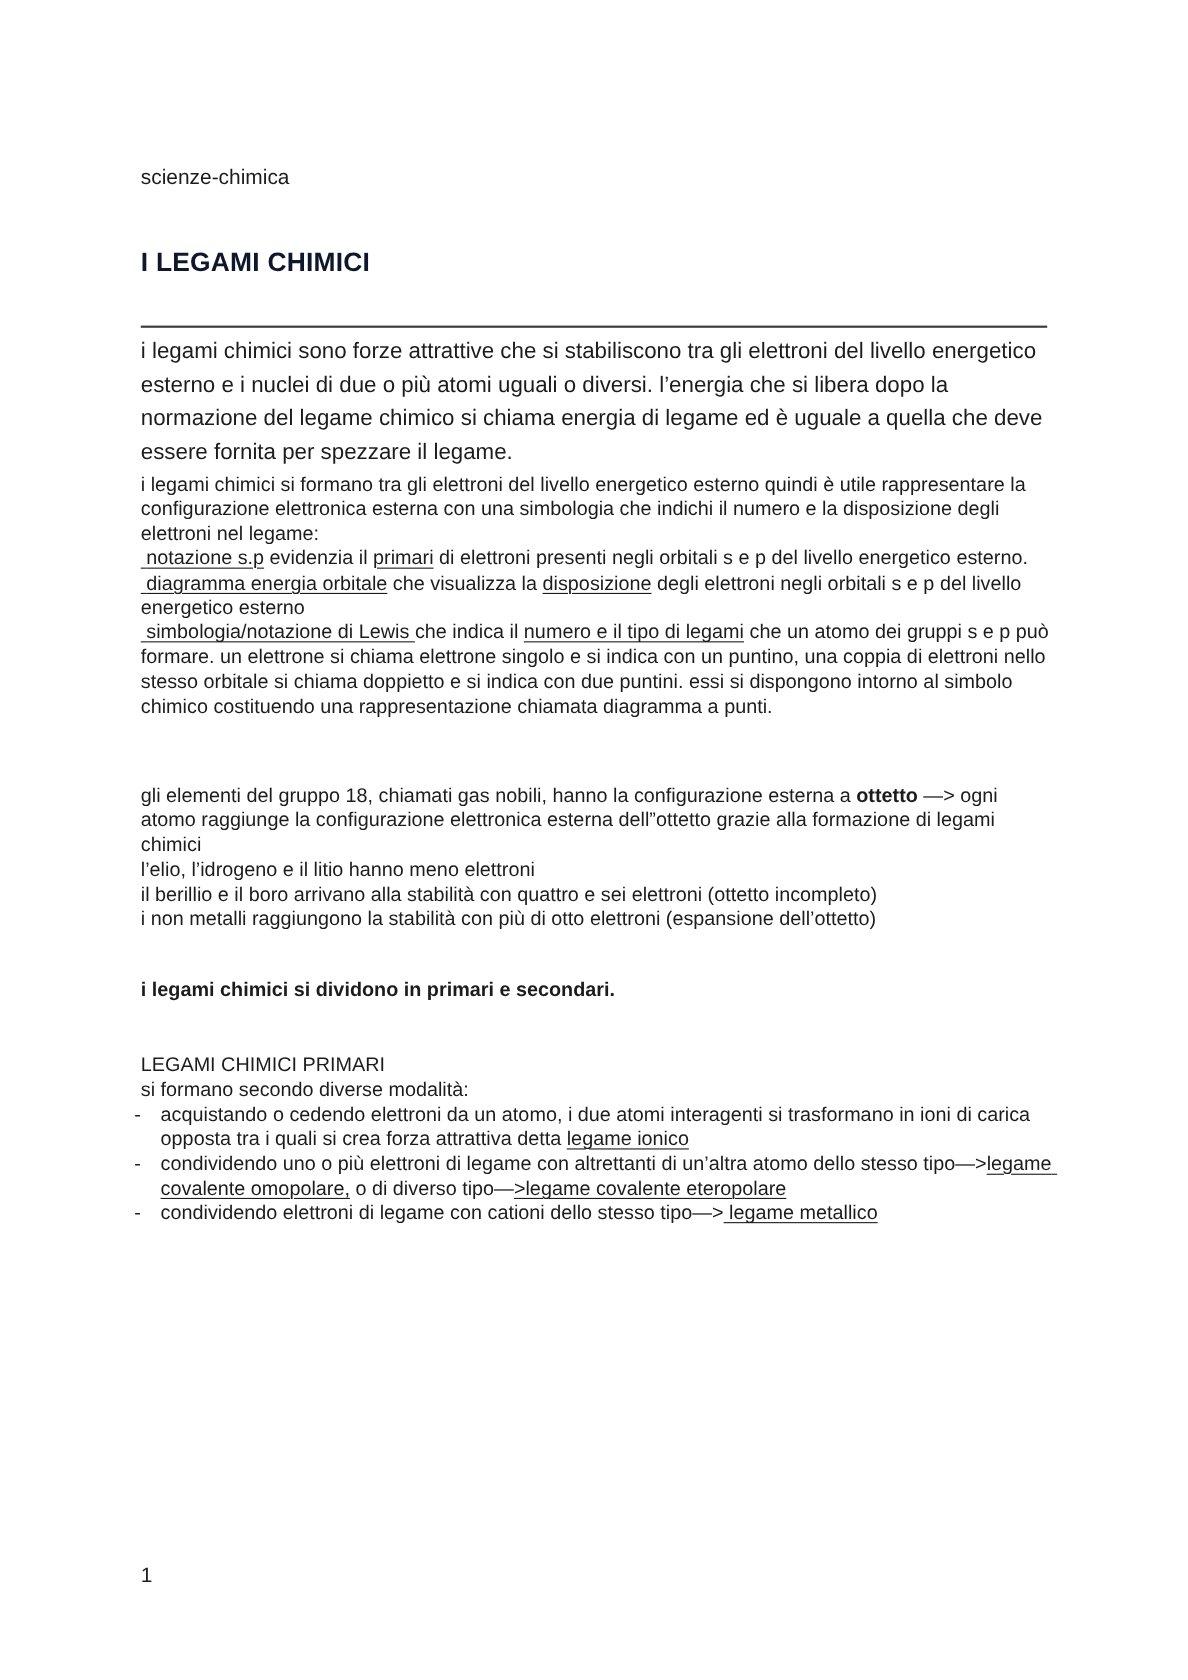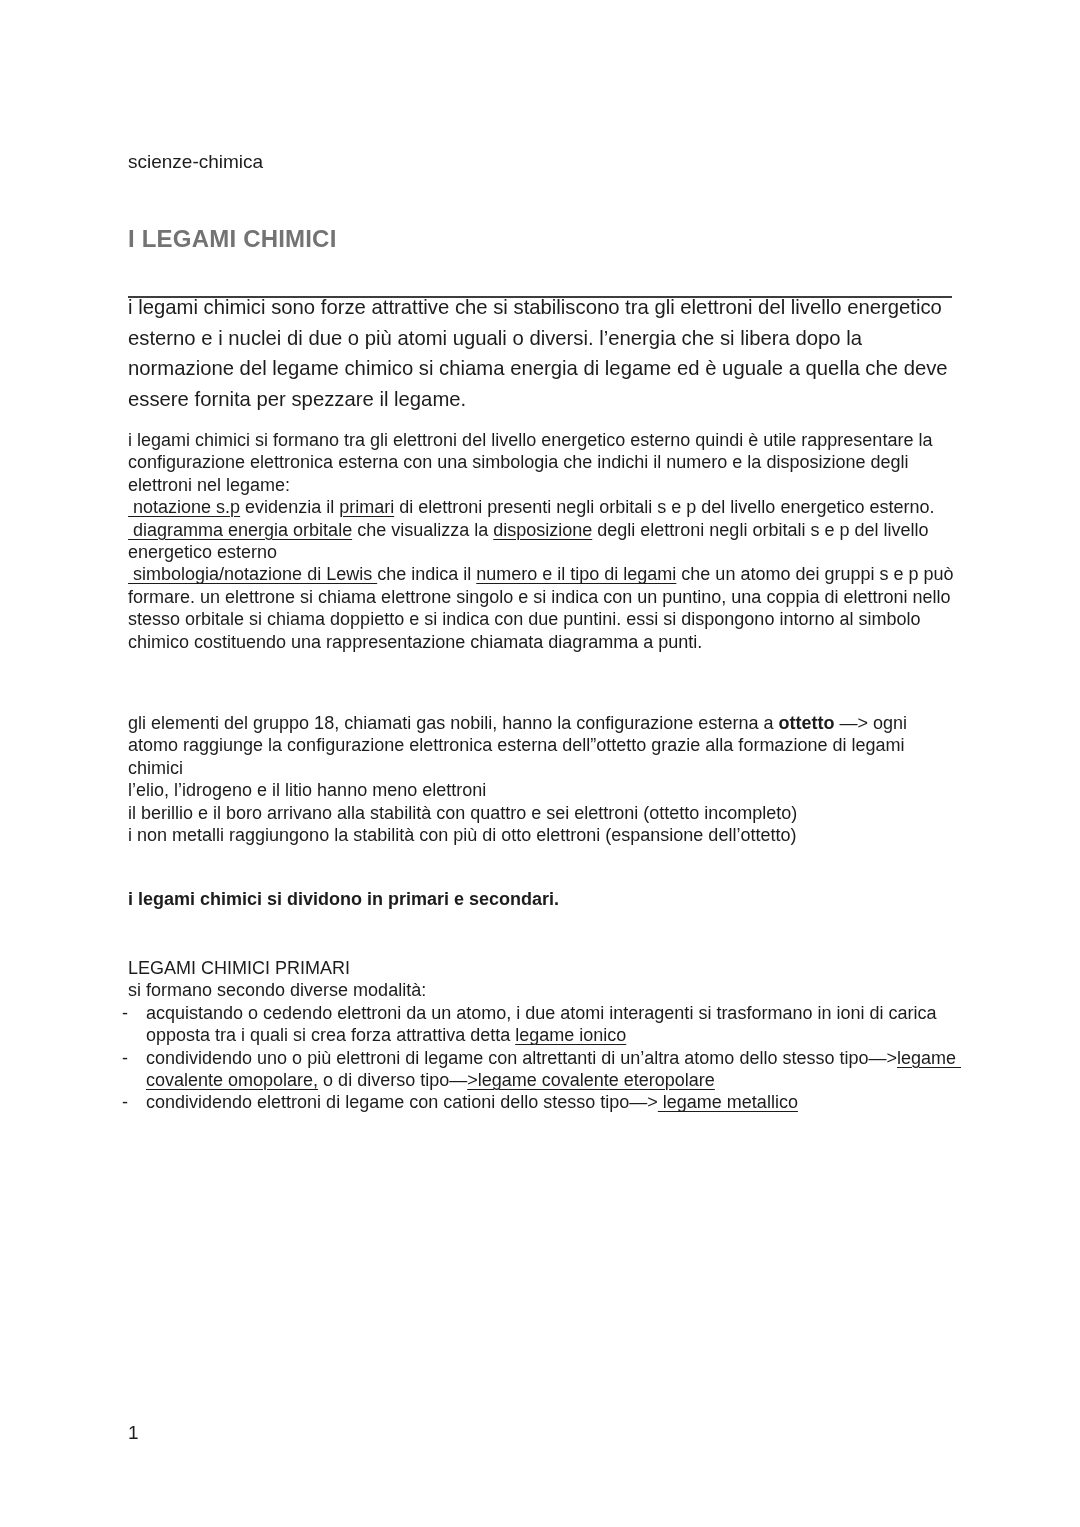--- a/index.html
+++ b/index.html
@@ -11,31 +11,31 @@
     position: relative;
     overflow: hidden;
   }
   .page { position: absolute; inset: 0; }
   .abs { position: absolute; left: 128px; width: 828px; }
 
   .doc-label { top: 150px; font-size: 19px; line-height: 24px; }
 
   .title {
     top: 225px; margin: 0;
-    font-size: 24px; font-weight: 700; color: #737373;
+    font-size: 24px; font-weight: 700; color: #0f172a;
     letter-spacing: 0.2px;
   }
 
   .rule {
     top: 296px; width: 824px; height: 0;
     border-top: 2px solid #3d3d3d;
   }
 
   .lead {
-    top: 292px; margin: 0;
+    top: 304px; margin: 0;
     font-size: 20.3px; line-height: 30.6px;
     white-space: pre-wrap;
   }
 
   .body-block { font-size: 18px; line-height: 22.4px; }
   .body-block p { margin: 0; }
   .seg { white-space: pre-wrap; }
   .u { text-decoration: underline; text-underline-offset: 2.5px; text-decoration-thickness: 1.4px; }
   .b { font-weight: 700; }
 

